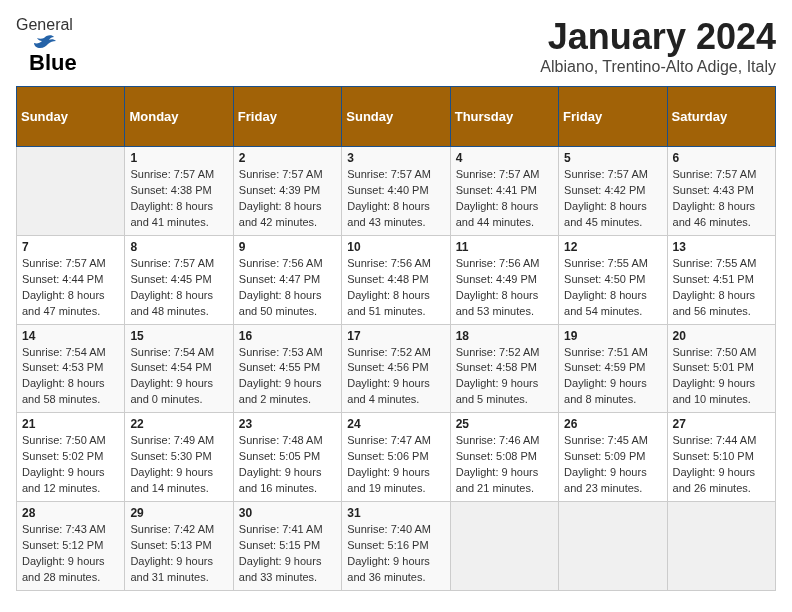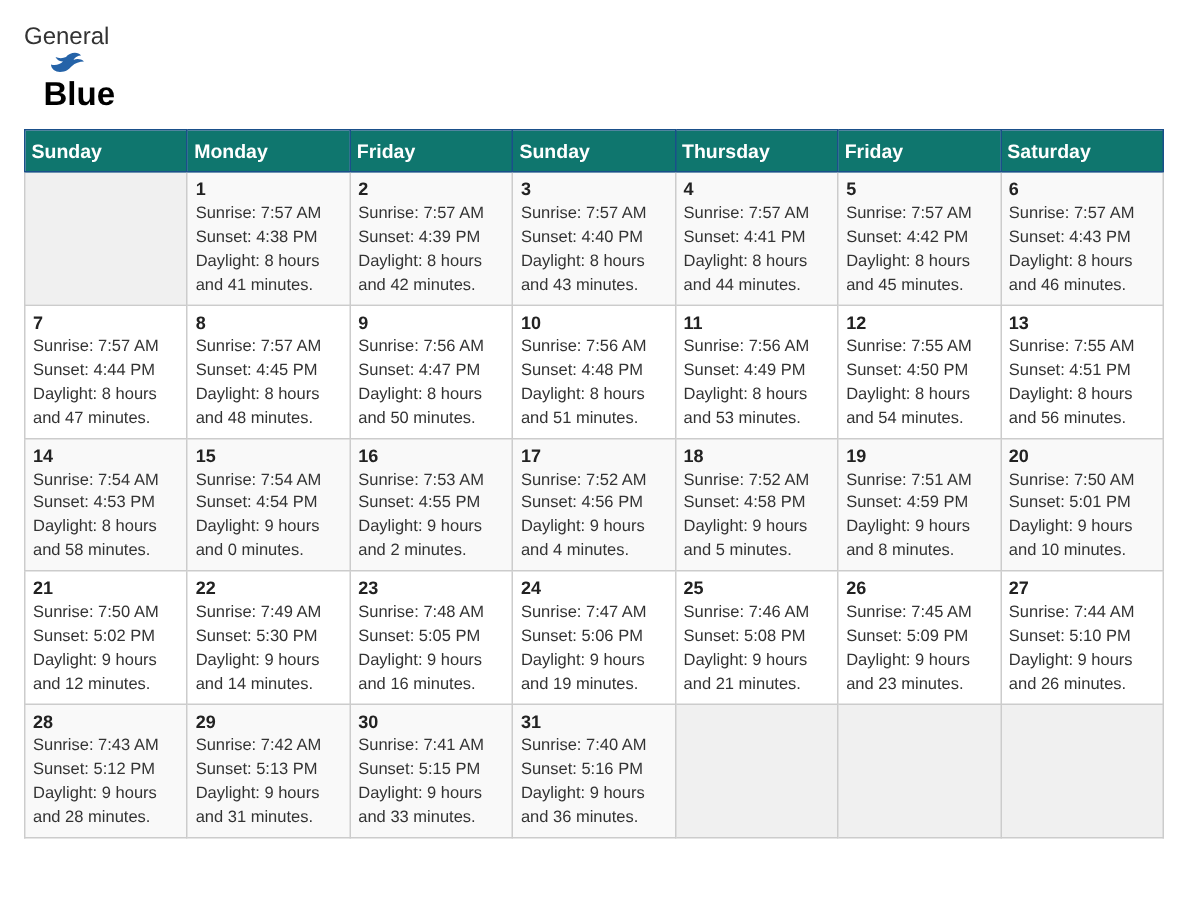--- a/index.html
+++ b/index.html
@@ -34,25 +34,25 @@
     .location-title {
       font-size: 16px;
       color: #444;
     }
     table {
       width: 100%;
       border-collapse: collapse;
       table-layout: fixed;
     }
     thead tr th {
-      background-color: #0f766e;
+      background-color: #a16207;
       color: #fff;
       font-size: 13px;
       font-weight: bold;
-      padding: 6px 4px;
+      padding: 22px 4px;
       text-align: left;
       border: 1px solid #1a4f8a;
     }
     tbody tr td {
       vertical-align: top;
       border: 1px solid #ccc;
       padding: 4px 5px;
       font-size: 10.5px;
       color: #222;
       height: 85px;
@@ -82,20 +82,24 @@
 <div class="header-section">
   <div class="logo">
     <div style="display:flex;align-items:center;flex-direction:column;">
       <span class="logo-general">General</span>
       <svg width="22" height="20" viewBox="0 0 22 20" style="margin-left:2px;">
         <path d="M10 4 C12 1, 18 0, 20 3 C18 3, 16 4, 15 6 C17 5, 20 5, 22 7 C19 7, 16 8, 14 10 C12 12, 10 14, 6 14 C3 14, 0 12, 0 9 C3 10, 6 9, 8 7 C6 7, 4 6, 3 4 C5 5, 8 5, 10 4Z" fill="#2563a8"></path>
       </svg>
     </div>
     <span class="logo-blue" style="color:#000000;font-size:22px;font-weight:bold;margin-top:-4px;margin-left:13px;">Blue</span>
   </div>
+  <div class="title-section">
+    <div class="month-title">January 2024</div>
+    <div class="location-title">Albiano, Trentino-Alto Adige, Italy</div>
+  </div>
 </div>
 
 <table>
   <thead>
     <tr id="header-row">
         <th>Sunday</th>
         <th>Monday</th>
         <th>Friday</th>
         <th>Sunday</th>
         <th>Thursday</th>

